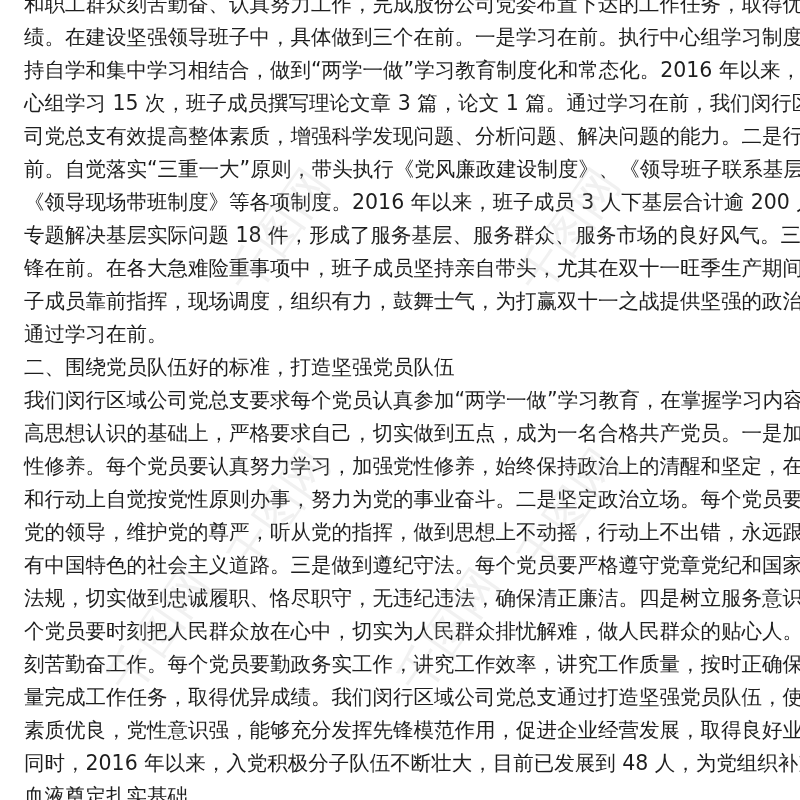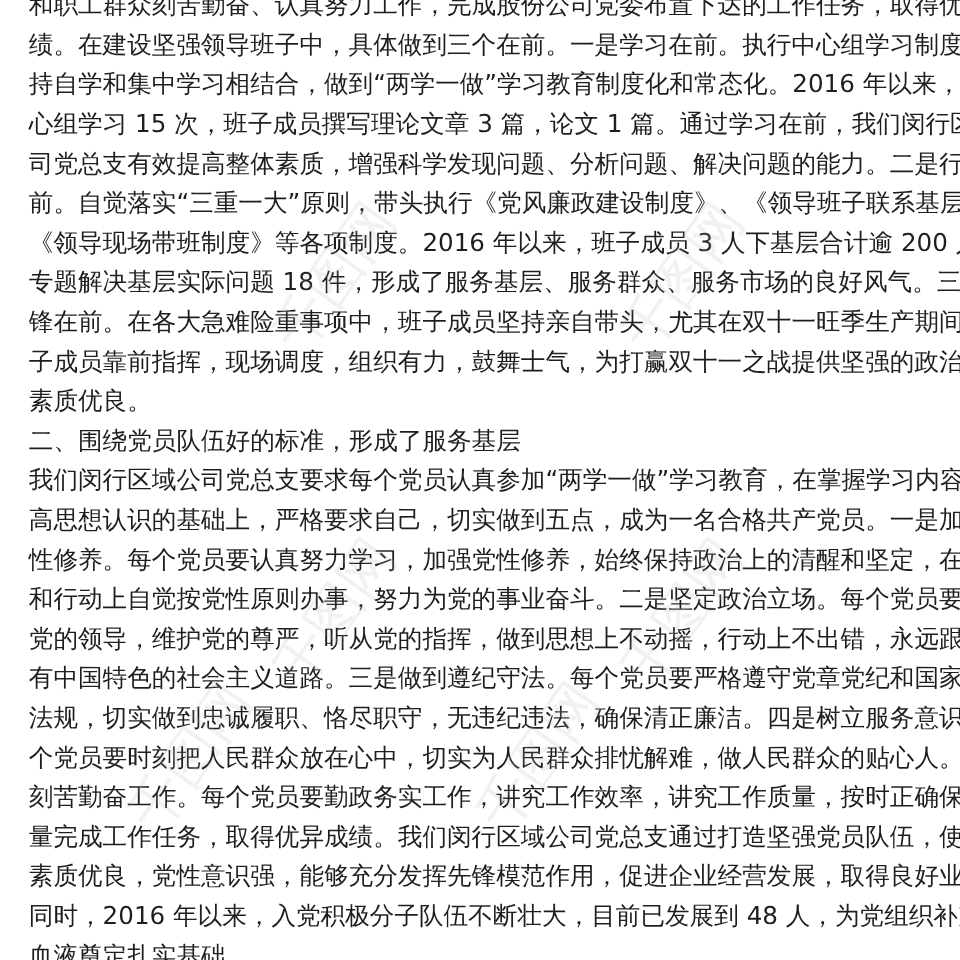--- a/index.html
+++ b/index.html
@@ -53,22 +53,22 @@
   <div class="line" style="top:0px">和职工群众刻苦勤奋、认真努力工作，完成股份公司党委布置下达的工作任务，取得优异成</div>
   <div class="line" style="top:33px">绩。在建设坚强领导班子中，具体做到三个在前。一是学习在前。执行中心组学习制度，坚</div>
   <div class="line" style="top:66px">持自学和集中学习相结合，做到“两学一做”学习教育制度化和常态化。2016 年以来，完成中</div>
   <div class="line" style="top:99px">心组学习 15 次，班子成员撰写理论文章 3 篇，论文 1 篇。通过学习在前，我们闵行区域公</div>
   <div class="line" style="top:132px">司党总支有效提高整体素质，增强科学发现问题、分析问题、解决问题的能力。二是行动在</div>
   <div class="line" style="top:165px">前。自觉落实“三重一大”原则，带头执行《党风廉政建设制度》、《领导班子联系基层制度》、</div>
   <div class="line" style="top:198px">《领导现场带班制度》等各项制度。2016 年以来，班子成员 3 人下基层合计逾 200 人次，</div>
   <div class="line" style="top:231px">专题解决基层实际问题 18 件，形成了服务基层、服务群众、服务市场的良好风气。三是冲</div>
   <div class="line" style="top:264px">锋在前。在各大急难险重事项中，班子成员坚持亲自带头，尤其在双十一旺季生产期间，班</div>
   <div class="line" style="top:297px">子成员靠前指挥，现场调度，组织有力，鼓舞士气，为打赢双十一之战提供坚强的政治思想</div>
-  <div class="line short" style="top:330px">素质优良。</div>
-  <div class="line short" style="top:363px">二、围绕党员队伍好的标准，形成了服务基层</div>
+  <div class="line short" style="top:330px">通过学习在前。</div>
+  <div class="line short" style="top:363px">二、围绕党员队伍好的标准，打造坚强党员队伍</div>
   <div class="line" style="top:396px">我们闵行区域公司党总支要求每个党员认真参加“两学一做”学习教育，在掌握学习内容，提</div>
   <div class="line" style="top:429px">高思想认识的基础上，严格要求自己，切实做到五点，成为一名合格共产党员。一是加强党</div>
   <div class="line" style="top:462px">性修养。每个党员要认真努力学习，加强党性修养，始终保持政治上的清醒和坚定，在思想</div>
   <div class="line" style="top:495px">和行动上自觉按党性原则办事，努力为党的事业奋斗。二是坚定政治立场。每个党员要拥护</div>
   <div class="line" style="top:528px">党的领导，维护党的尊严，听从党的指挥，做到思想上不动摇，行动上不出错，永远跟党走</div>
   <div class="line" style="top:561px">有中国特色的社会主义道路。三是做到遵纪守法。每个党员要严格遵守党章党纪和国家法律</div>
   <div class="line" style="top:594px">法规，切实做到忠诚履职、恪尽职守，无违纪违法，确保清正廉洁。四是树立服务意识。每</div>
   <div class="line" style="top:627px">个党员要时刻把人民群众放在心中，切实为人民群众排忧解难，做人民群众的贴心人。五是</div>
   <div class="line" style="top:660px">刻苦勤奋工作。每个党员要勤政务实工作，讲究工作效率，讲究工作质量，按时正确保质保</div>
   <div class="line" style="top:693px">量完成工作任务，取得优异成绩。我们闵行区域公司党总支通过打造坚强党员队伍，使党员</div>

